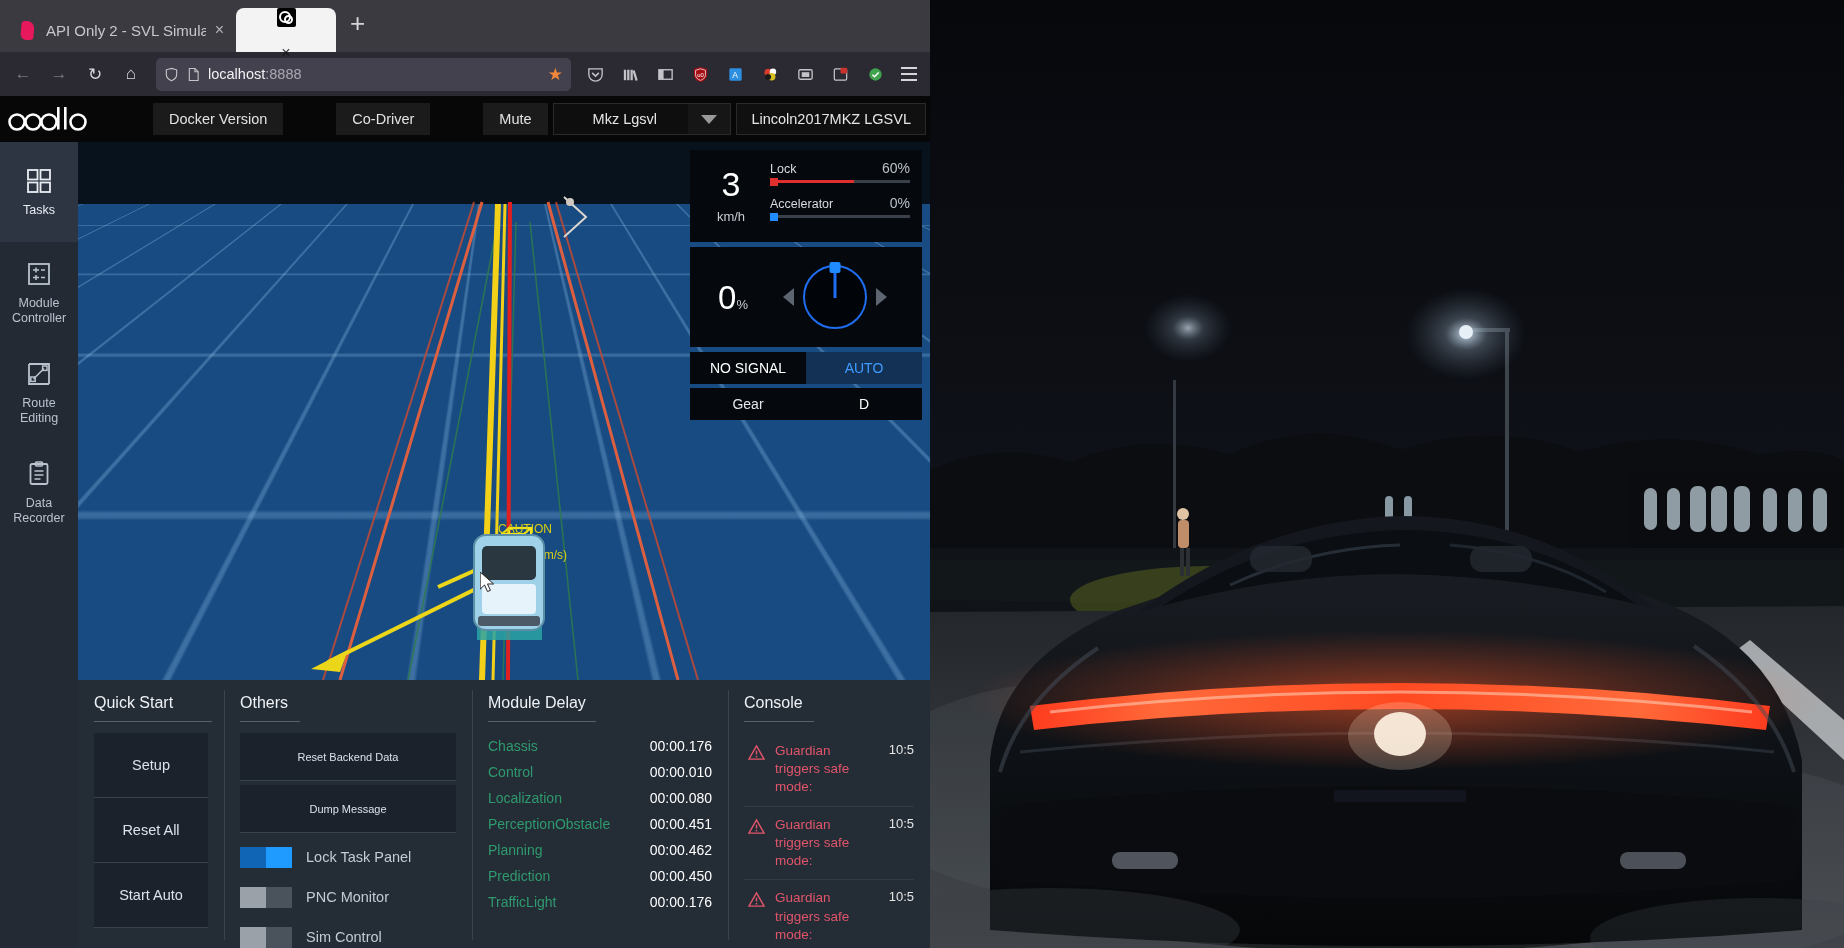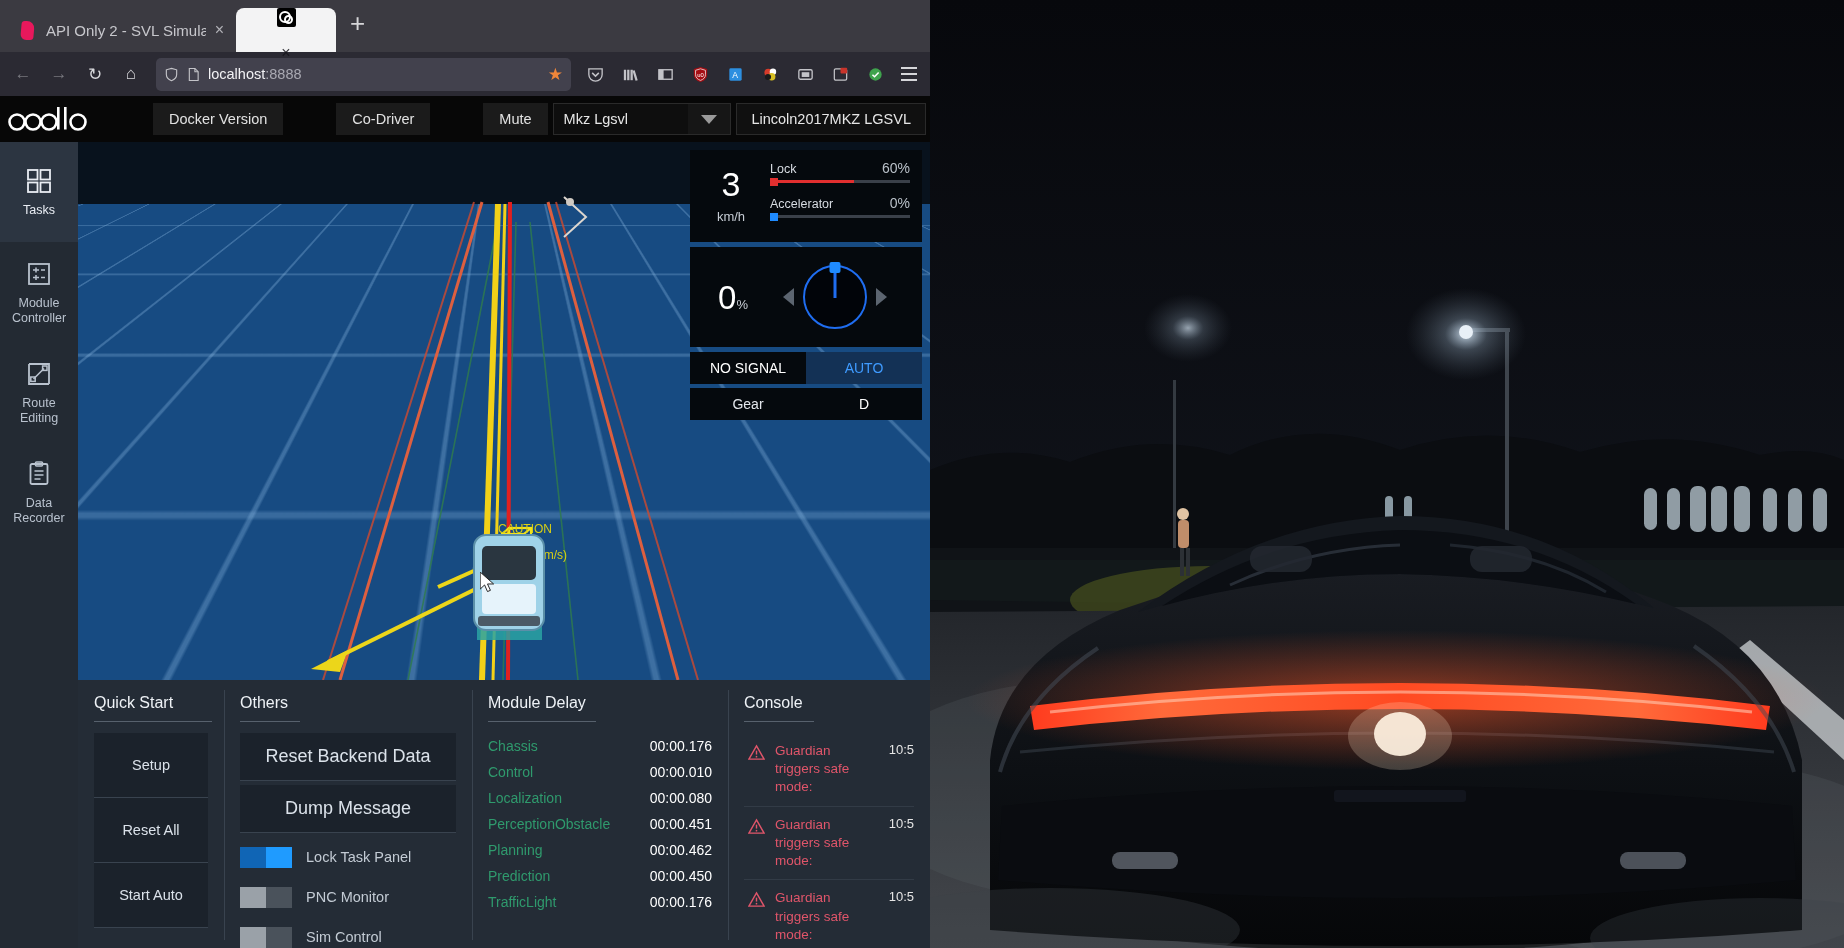--- a/index.html
+++ b/index.html
@@ -53,21 +53,21 @@
 
   
   #dv { position:absolute; left:0; top:96px; width:930px; height:852px; background:#0a0f16; overflow:hidden; }
 
   .dv-header { height:46px; background:#070707; display:flex; align-items:center; gap:5px; padding:0 4px; }
   .apollo-logo { width:96px; height:46px; display:flex; align-items:center; justify-content:center; flex:none; }
   .hbtn {
     height:32px; background:#1b1b1b; color:#e2e2e2; font-size:14.5px;
     display:flex; align-items:center; justify-content:center; padding:0 16px; white-space:nowrap;margin-left:48px;
   }
-  .hsel { height:32px; background:#0e0e0e; border:1px solid #2a2a2a; display:flex; align-items:center; width:284px; }
+  .hsel { height:32px; background:#0e0e0e; border:1px solid #2a2a2a; display:flex; align-items:center; width:284px;padding-left:29px; }
   .hsel .selval { flex:1; color:#e6e6e6; font-size:14.5px; padding:0 10px; white-space:nowrap; }
   .hsel .caret { width:42px; height:100%; background:#161616; display:flex; align-items:center; justify-content:center; }
   .caret-tri { width:0;height:0;border-left:8px solid transparent;border-right:8px solid transparent;border-top:9px solid #9a9a9a; }
   .hbox { height:32px; background:#101010; border:1px solid #2a2a2a; color:#e6e6e6; font-size:14.5px; display:flex; align-items:center; padding:0 14px; white-space:nowrap; }
 
   
   .dv-body { display:flex; height:806px; }
 
   
   .dv-side { width:78px; background:#232a33; flex:none; }
@@ -137,21 +137,21 @@
   .ptitle { font-size:16px; color:#eef2f6; margin-bottom:9px; }
   .phr { height:1px; background:#57616d; width:128px; margin-bottom:11px; }
   .col-quick { width:146px; }
   .col-others { width:248px; }
   .col-delay { width:256px; }
   .col-console { flex:1; min-width:0; }
 
   .qbtn { height:65px; background:#1b222b; display:flex; align-items:center; justify-content:center;
           font-size:14.5px; color:#dbe2ea; border-bottom:1px solid #39434f; }
   .obtn { height:48px; background:#1b222b; display:flex; align-items:center; justify-content:center;
-          font-size:18px; color:#dbe2ea; border-bottom:1px solid #39434f; margin-bottom:4px; }
+          font-size:11px; color:#dbe2ea; border-bottom:1px solid #39434f; margin-bottom:4px; }
   .toggle-row { display:flex; align-items:center; gap:14px; height:40px; }
   .toggle { width:52px; height:21px; display:flex; flex:none; }
   .toggle i { display:block; width:50%; height:100%; }
   .toggle.on i:first-child { background:#1065b5; } .toggle.on i:last-child { background:#1f9bff; }
   .toggle.off i:first-child { background:#9aa1a8; } .toggle.off i:last-child { background:#4a525b; }
   .toggle-label { font-size:14.5px; color:#c3cbd4; }
 
   .drow { display:flex; justify-content:space-between; align-items:center; height:26px; font-size:14px; }
   .dname { color:#2f9a6d; }
   .dval { color:#ffffff; font-variant-numeric:tabular-nums; }

